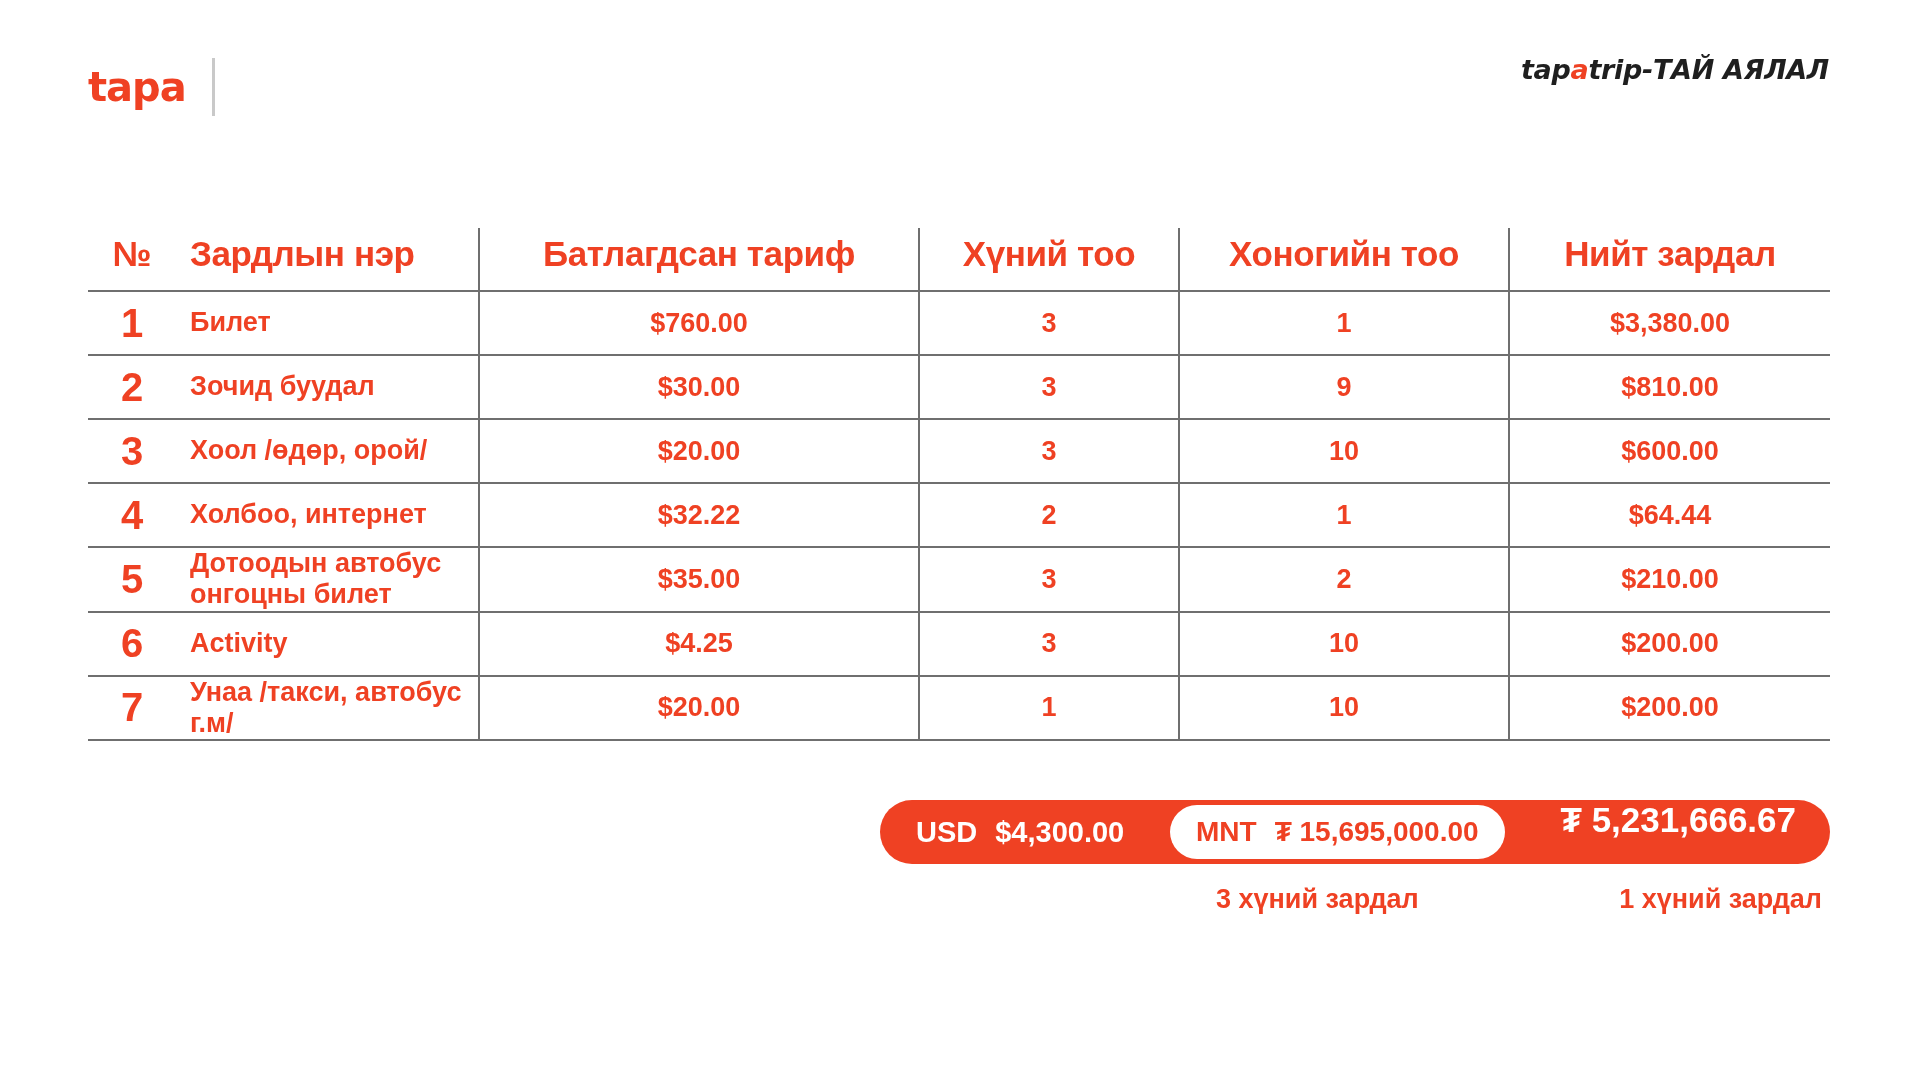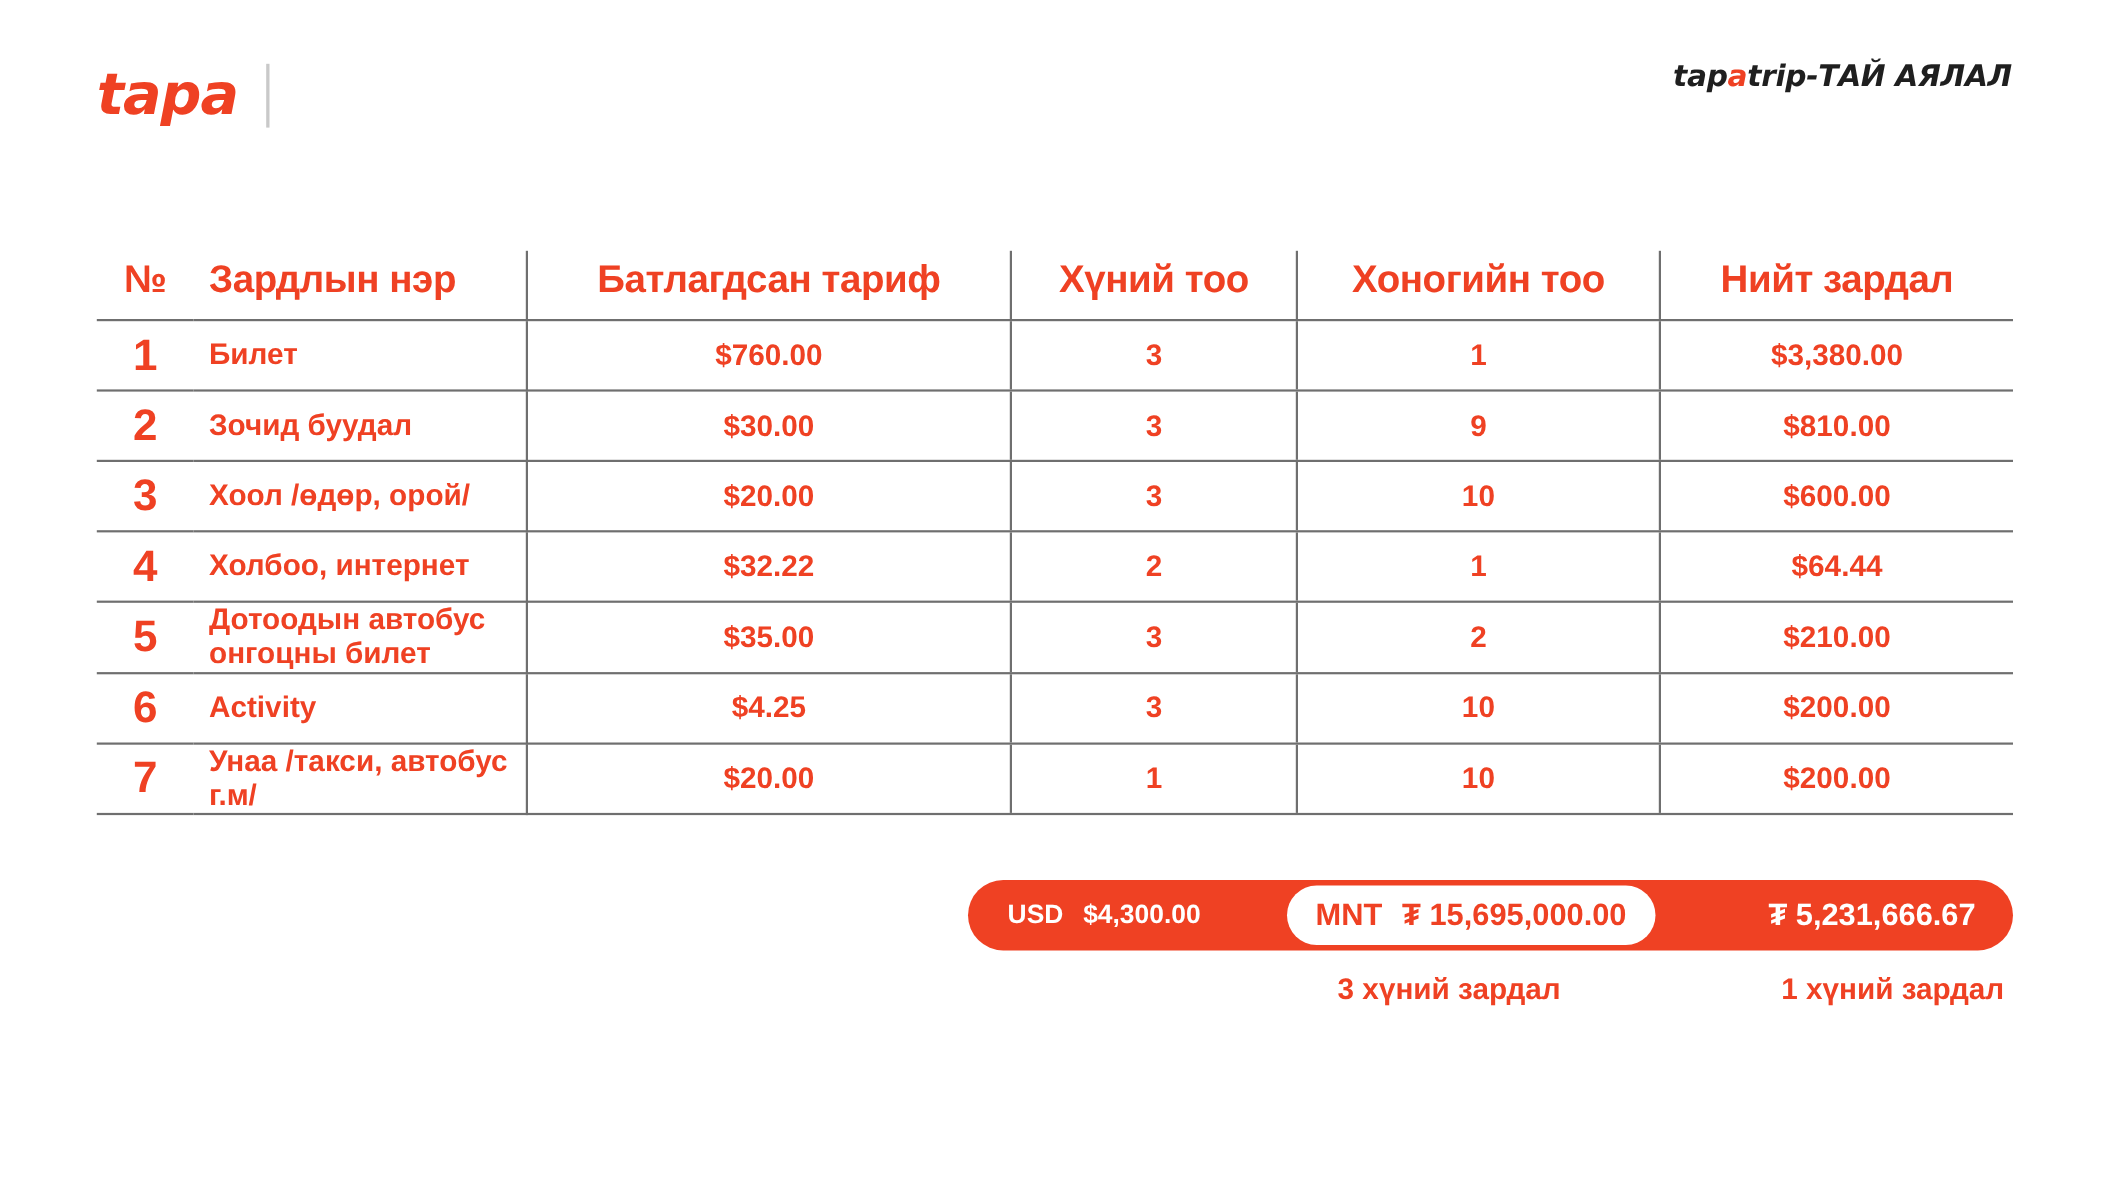--- a/index.html
+++ b/index.html
@@ -27,23 +27,22 @@
   .brand {
     position: absolute;
     left: 88px;
     top: 18px;
     display: flex;
     align-items: center;
     gap: 26px;
   }
   .brand-tapa {
     font-family: "DejaVu Sans", sans-serif;
-    font-size: 52px;
-    font-weight: 700;
-    font-style: italic;
+    font-size: 40px;
+    font-weight: 700;
     color: #ef4123;
     letter-spacing: -1px;
     line-height: 1;
   }
   .brand-divider {
     width: 3px;
     height: 58px;
     background: #c9c9c9;
   }
   .brand-posted {
@@ -163,21 +162,21 @@
   }
   .pill-usd {
     position: absolute;
     left: 36px;
     top: 0;
     height: 64px;
     display: flex;
     align-items: center;
     gap: 18px;
     color: #ffffff;
-    font-size: 24px;
+    font-size: 29px;
     font-weight: 700;
   }
   .pill-mnt {
     position: absolute;
     left: 290px;
     top: 5px;
     height: 54px;
     padding: 0 26px;
     background: #ffffff;
     border-radius: 28px;
@@ -187,23 +186,23 @@
     color: #ef4123;
     font-size: 28px;
     font-weight: 700;
   }
   .pill-per {
     position: absolute;
     right: 34px;
     top: 0;
     height: 64px;
     display: flex;
-    align-items: center;
+    align-items: flex-start;
     color: #ffffff;
-    font-size: 28px;
+    font-size: 35px;
     font-weight: 700;
   }
   .cap {
     position: absolute;
     top: 84px;
     font-size: 27px;
     font-weight: 700;
     color: #ef4123;
     white-space: nowrap;
   }

